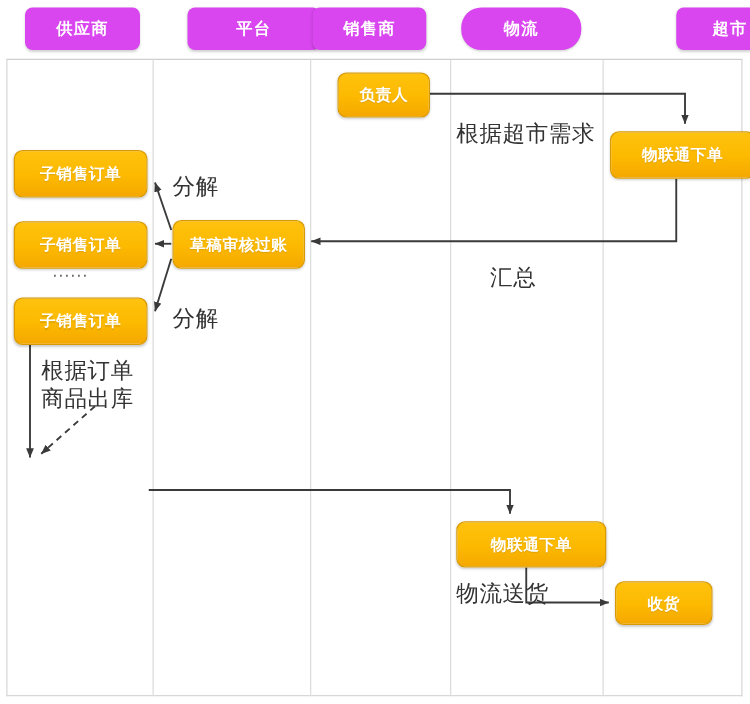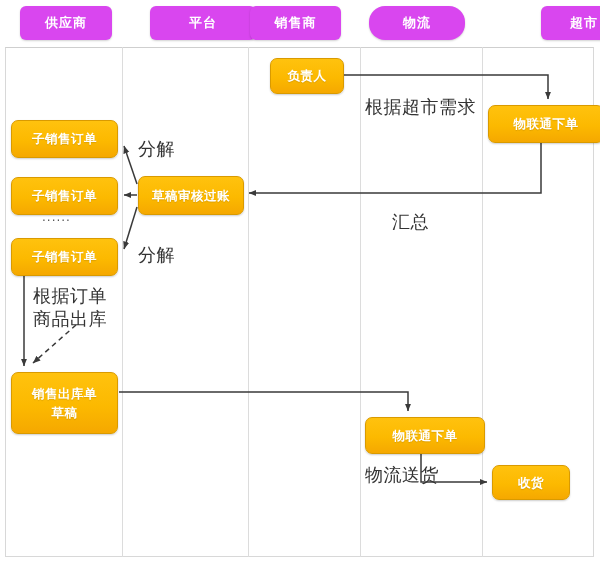--- a/index.html
+++ b/index.html
@@ -170,24 +170,20 @@
   <div class="dots" style="left:42px;top:214px;">······</div>
 
   <div class="node" style="left:11px;top:238px;width:107px;height:38px;">
     <span>子销售订单</span>
   </div>
 
   <div class="node" style="left:138px;top:176px;width:106px;height:39px;">
     <span>草稿审核过账</span>
   </div>
 
-  <div class="node" style="left:11px;top:372px;width:107px;height:62px;">
-    <span>销售出库单</span>
-    <span>草稿</span>
-  </div>
 
   <div class="node" style="left:365px;top:417px;width:120px;height:37px;">
     <span>物联通下单</span>
   </div>
 
   <div class="node" style="left:492px;top:465px;width:78px;height:35px;">
     <span>收货</span>
   </div>
 
   <div class="lbl" style="left:365px;top:95px;">根据超市需求</div>

